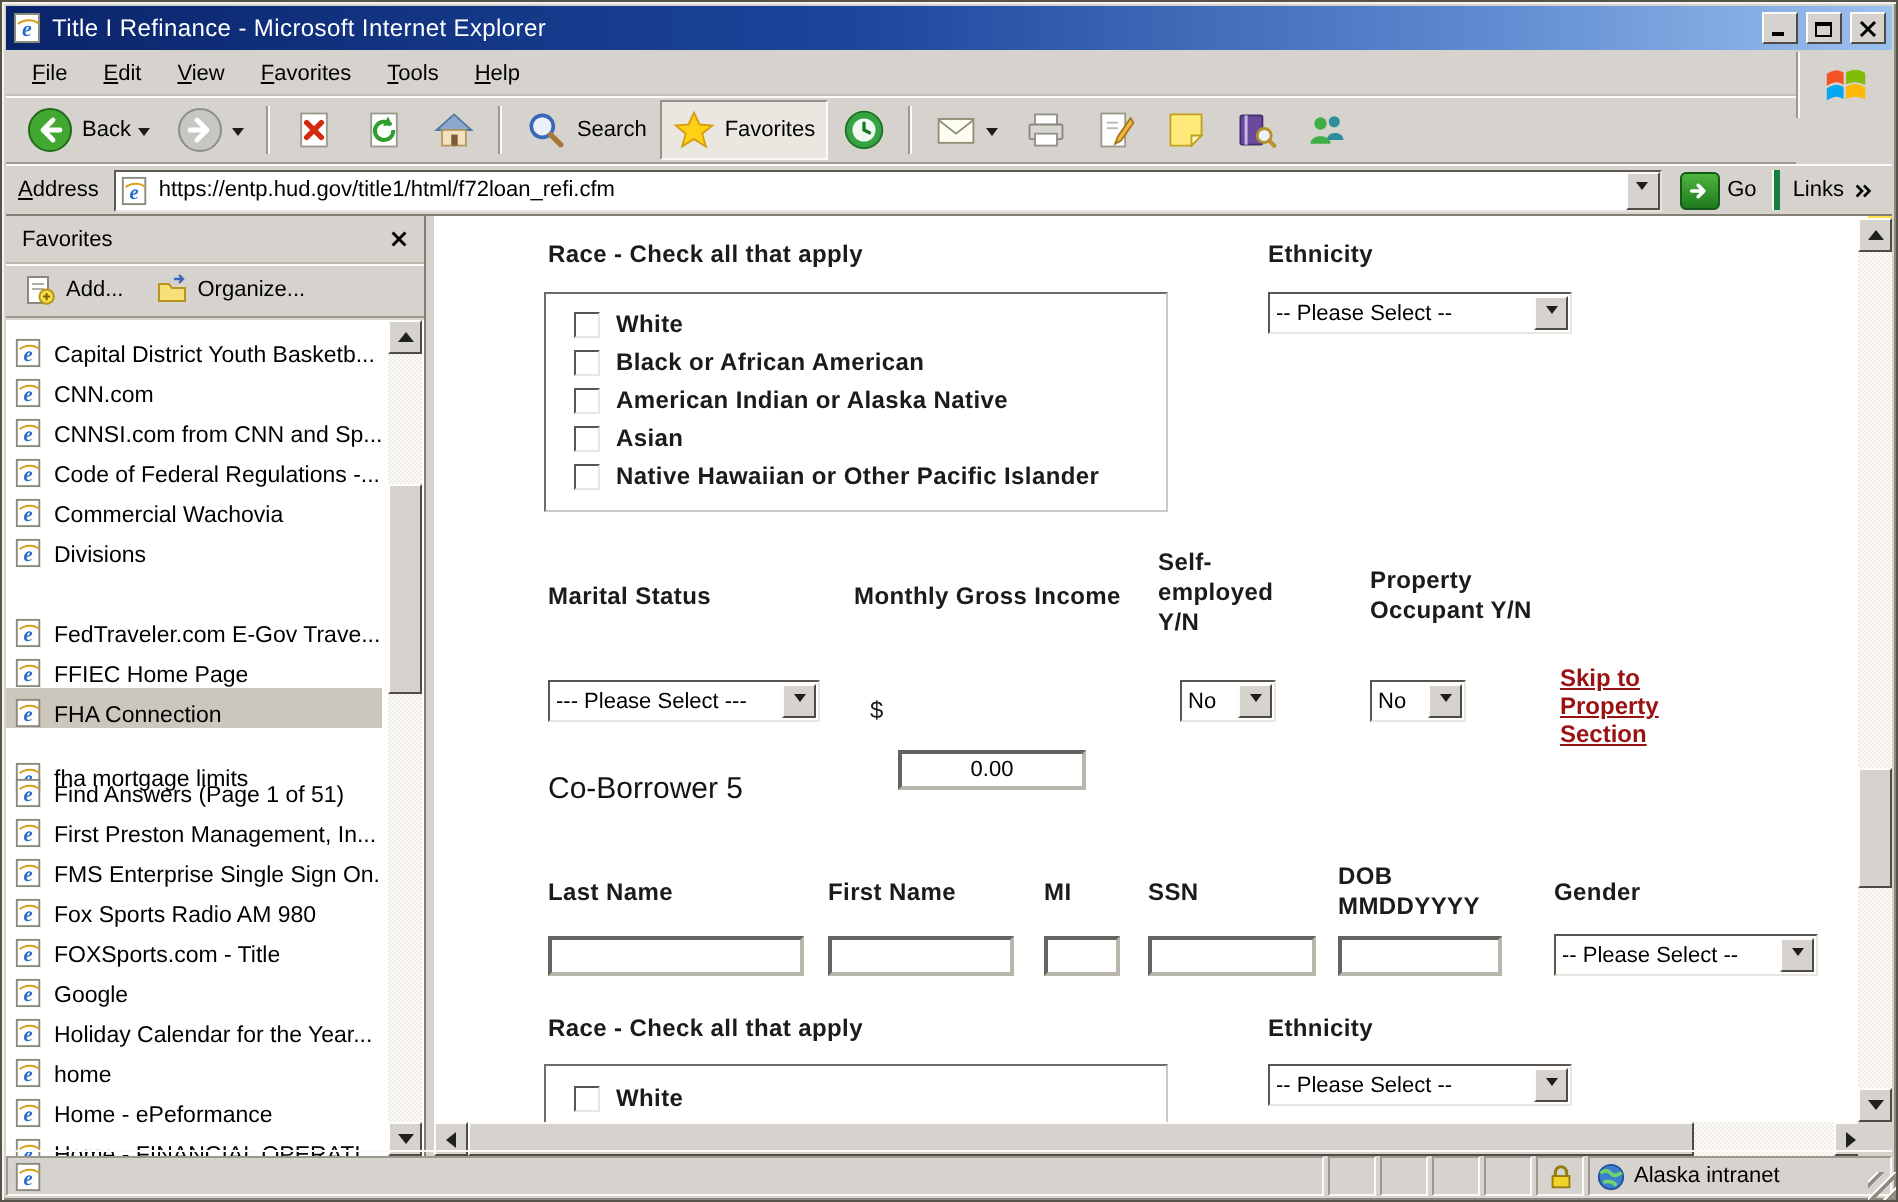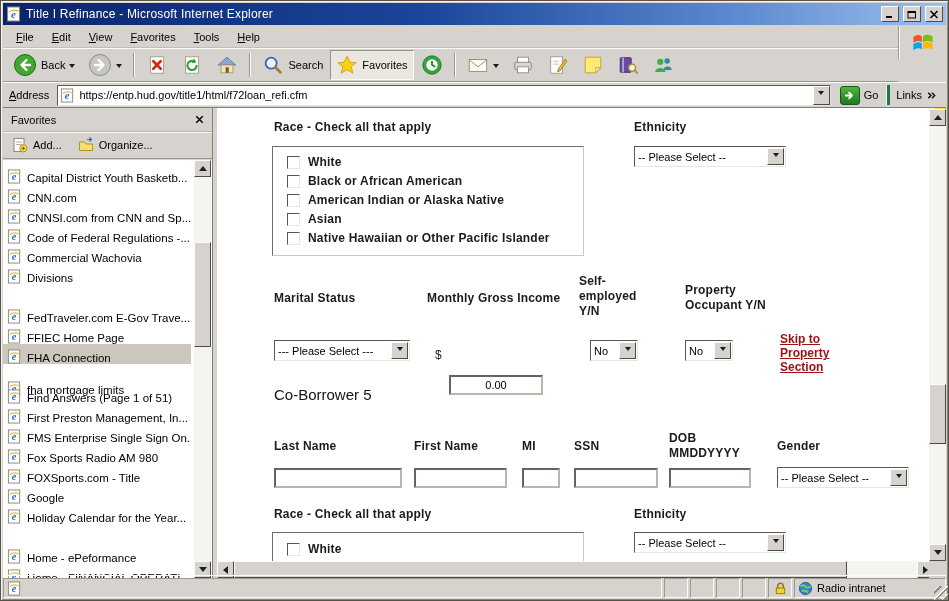--- a/index.html
+++ b/index.html
@@ -579,20 +579,26 @@
             <svg>
               <use href="#sym-ie"></use>
             </svg>
             <span>Google</span>
           </div>
         <div class="fav-item" style="top:344px">
             <svg>
               <use href="#sym-ie"></use>
             </svg>
             <span>Holiday Calendar for the Year...</span>
+          </div>
+        <div class="fav-item" style="top:364px">
+            <svg>
+              <use href="#sym-ie"></use>
+            </svg>
+            <span>home</span>
           </div>
         <div class="fav-item" style="top:384px">
             <svg>
               <use href="#sym-ie"></use>
             </svg>
             <span>Home - ePeformance</span>
           </div>
         <div class="fav-item" style="top:404px">
             <svg>
               <use href="#sym-ie"></use>
@@ -747,18 +753,18 @@
     <div class="sb-pane small"></div>
     <div class="sb-pane lock">
       <svg>
           <use href="#sym-lock"></use>
         </svg>
     </div>
     <div class="sb-pane zone">
       <svg>
           <use href="#sym-globe"></use>
         </svg>
-      <span>Radio intranet</span>
+      <span>Alaska intranet</span>
     </div>
   </div>
   <div class="grip"></div>
 
 </div>
 
 </body></html>

